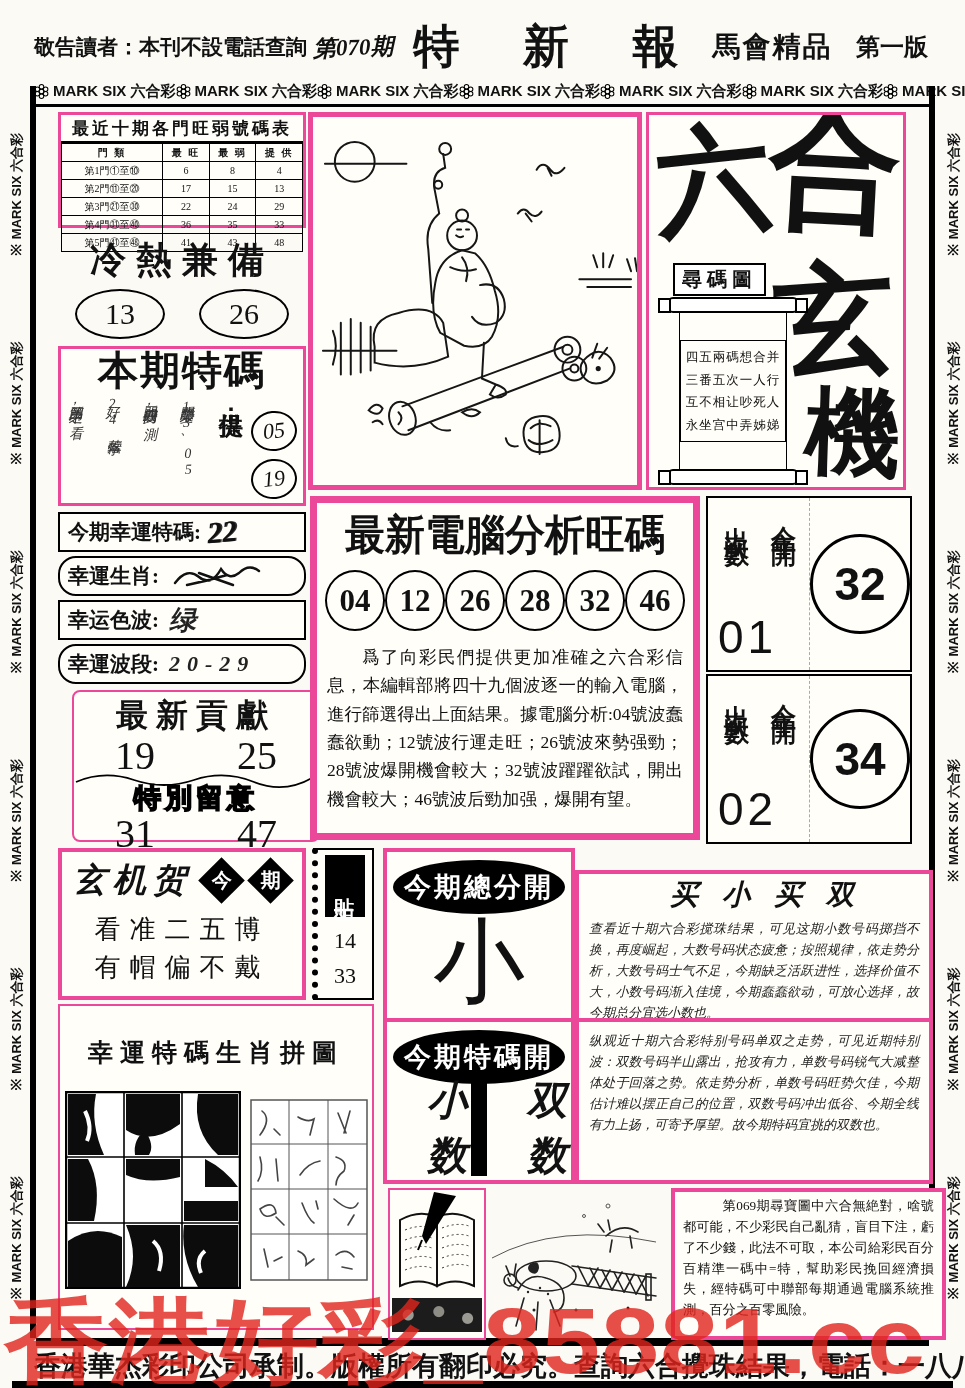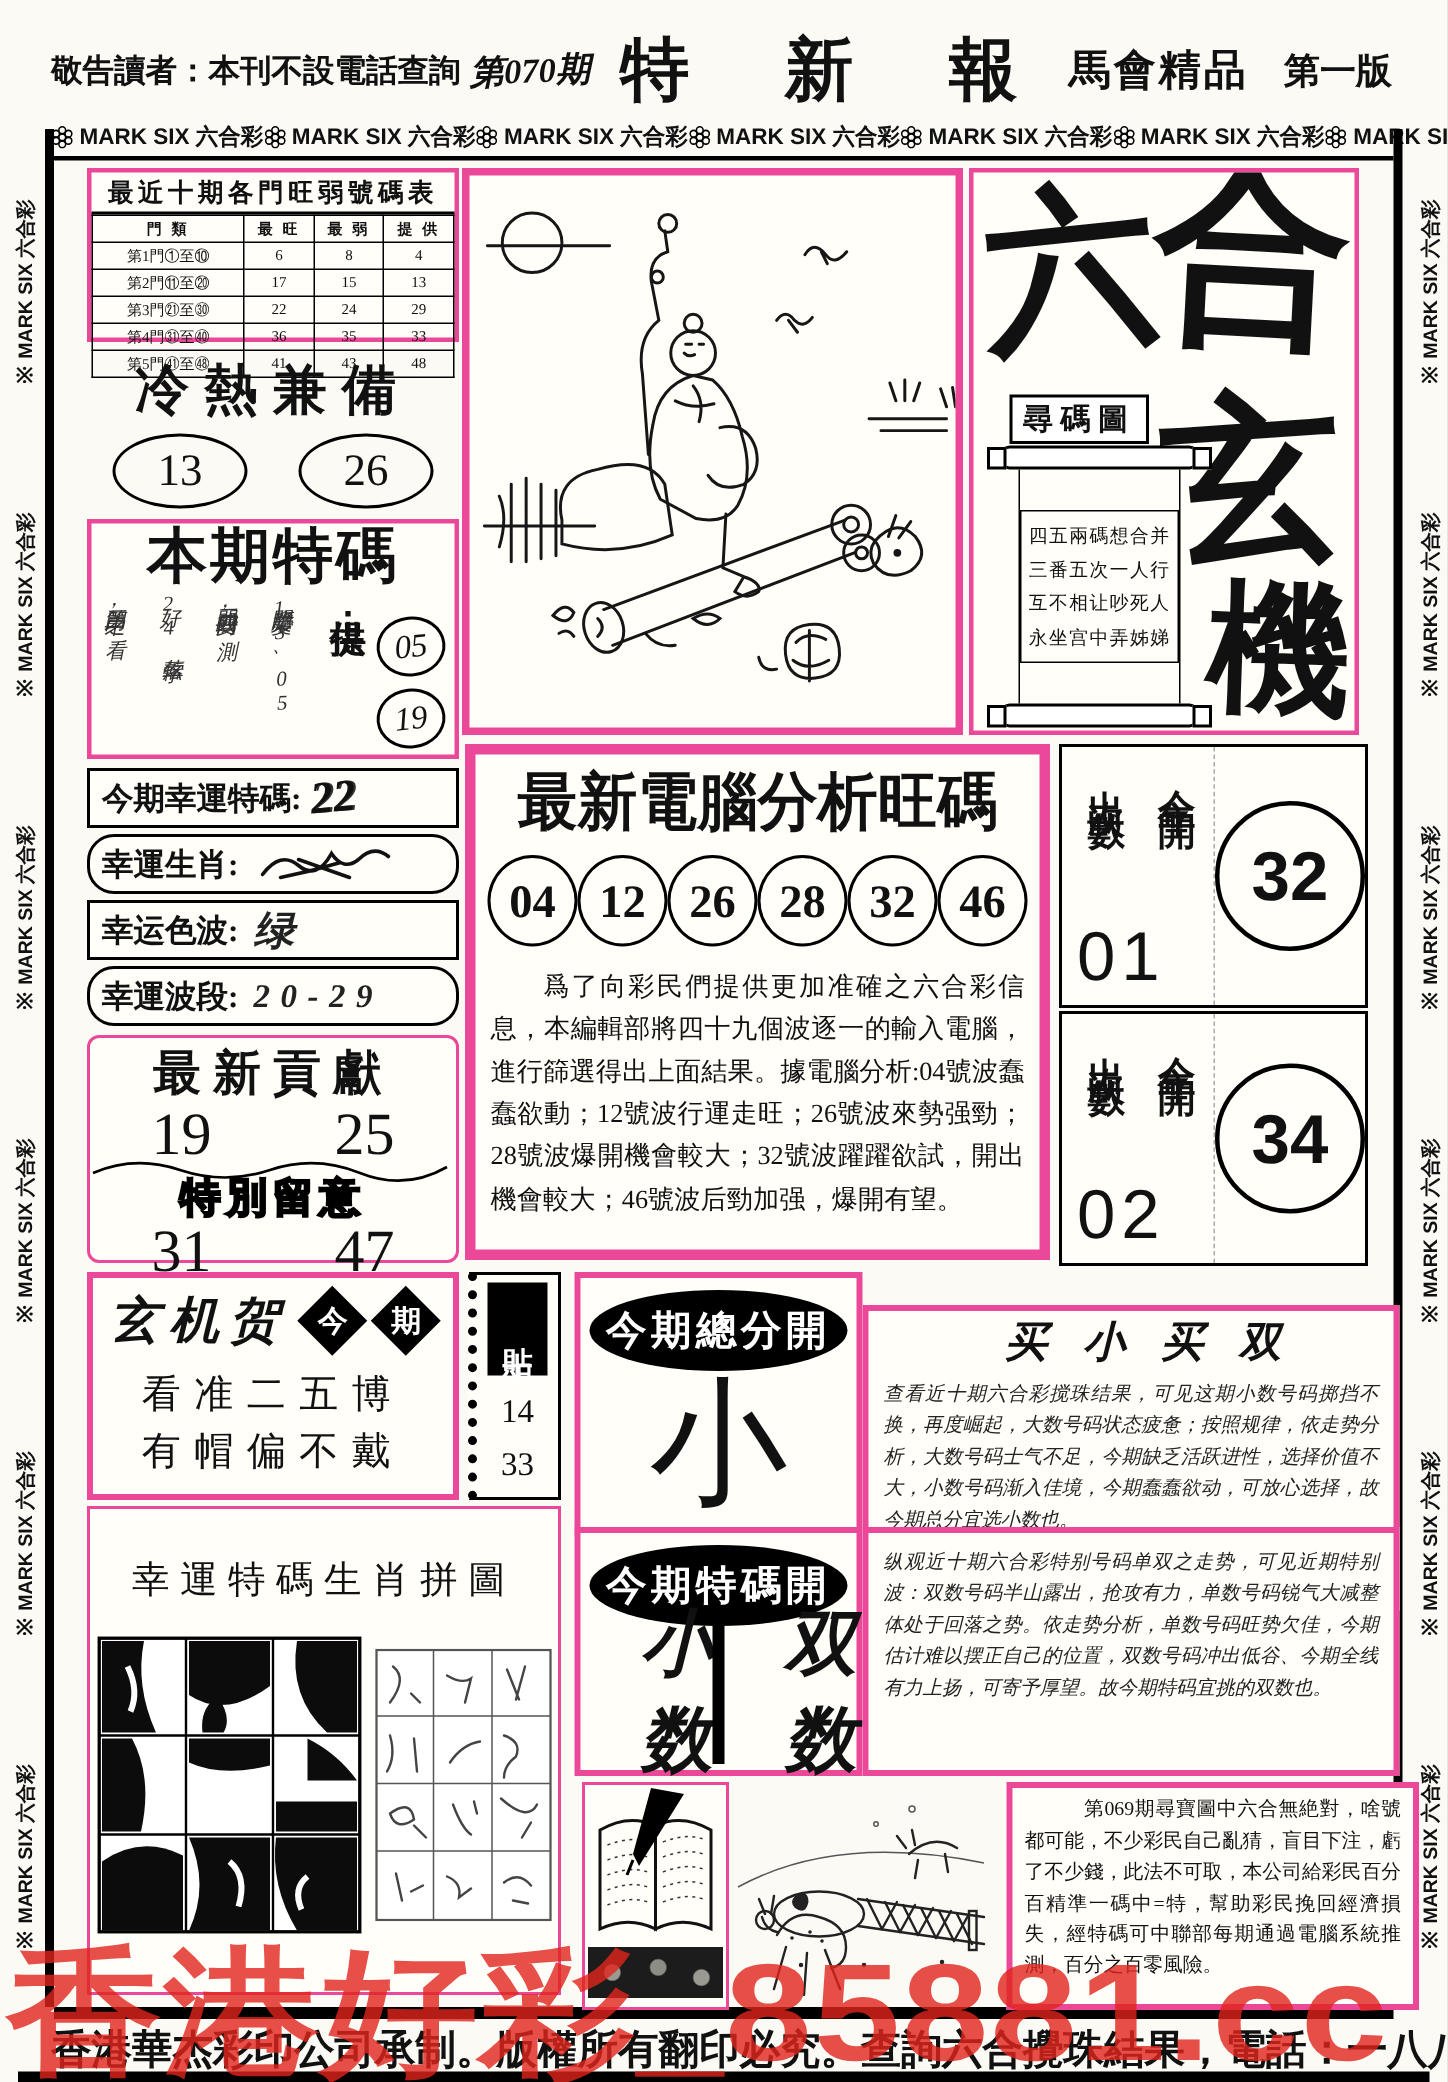--- a/index.html
+++ b/index.html
@@ -63,21 +63,21 @@
   
   .lrow{position:absolute;left:58px;width:248px;height:40px;border:2px solid #000;background:#fffef9;
         display:flex;align-items:center;padding:0 8px;box-sizing:border-box;font-weight:700;font-size:21px;}
   .lrow.round{border-radius:18px;}
   .hand{font-style:italic;font-weight:900;}
   #lr1 .val{font-size:30px;margin-left:6px;transform:rotate(-5deg);text-shadow:1.5px 0 #333;}
   #lr3 .val{font-size:27px;margin-left:10px;color:#222;}
   #lr4 .val{font-size:22px;margin-left:10px;letter-spacing:7px;color:#222;}
 
   
-  #gongxian{left:58px;top:690px;width:248px;height:152px;border-radius:8px;border-width:2.5px;}
+  #gongxian{left:72px;top:690px;width:248px;height:152px;border-radius:8px;border-width:2.5px;}
   #gongxian .g-title{font-size:32px;font-weight:900;letter-spacing:8px;text-align:center;margin-top:2px;}
   #gongxian .nums{display:flex;justify-content:space-around;font-size:40px;line-height:1;margin-top:-2px;}
   #gongxian .wave{display:block;margin-top:-6px;}
   .outline{color:#7f1d1d;-webkit-text-stroke:1.6px #000;text-shadow:0 0 1px #000;}
   #gongxian .notice{font-size:27px;font-weight:900;letter-spacing:4px;text-align:center;margin-top:-10px;}
   #gongxian .nums2{display:flex;justify-content:space-around;font-size:40px;line-height:1;margin-top:-2px;}
 
   
   #xuanji{left:58px;top:848px;width:248px;height:152px;padding:6px 8px;}
   #xuanji .xz-row{display:flex;align-items:center;justify-content:center;gap:8px;}
@@ -90,21 +90,21 @@
   
   #tip{left:312px;top:848px;width:62px;height:152px;border:2px solid #000;border-left:6px dotted #000;
        background:#fffef9;text-align:center;}
   #tip .tiphead{width:40px;height:62px;background:#000;margin:5px auto 6px;display:flex;
                 align-items:center;justify-content:center;}
   #tip .tiphead span{writing-mode:vertical-rl;color:#fff;font-size:20px;font-weight:700;letter-spacing:4px;}
   #tip .tnum{font-size:22px;line-height:1.6;}
 
   
   #puzzle{left:58px;top:1004px;width:316px;height:326px;border-width:2.5px;}
-  #puzzle .p-title{font-size:25px;font-weight:400;letter-spacing:7px;text-align:center;margin-top:30px;}
+  #puzzle .p-title{font-size:25px;font-weight:700;letter-spacing:7px;text-align:center;margin-top:30px;}
   #puzzle .grids{display:flex;justify-content:space-around;align-items:center;margin-top:22px;}
 
   
   #illus{left:308px;top:112px;width:334px;height:378px;border-width:5px;}
 
   
   #xjt{left:646px;top:112px;width:260px;height:378px;border-width:3px;overflow:hidden;}
   #xjt .big{position:absolute;font-weight:900;line-height:0.9;font-family:"Liberation Serif",serif;}
   #xjt .seal{position:absolute;left:24px;top:148px;border:2.5px solid #000;padding:1px 7px;
              font-size:20px;font-weight:700;letter-spacing:5px;background:#fff;}
@@ -139,21 +139,21 @@
 
   
   #zongfen{left:383px;top:848px;width:192px;height:176px;text-align:center;}
   .ellipse{width:172px;height:54px;background:#000;border-radius:50%;color:#fff;display:flex;
            align-items:center;justify-content:center;font-size:27px;font-weight:700;letter-spacing:3px;
            margin:8px auto 0;}
   #zongfen .zval{font-size:92px;line-height:1.05;}
   #tema{left:383px;top:1018px;width:192px;height:166px;}
   #tema .split{display:flex;height:96px;margin-top:-4px;}
   #tema .cell{flex:1;display:flex;align-items:center;justify-content:center;
-              font-size:48px;font-weight:900;font-style:italic;padding-left:40px;}
+              font-size:40px;font-weight:900;font-style:italic;padding-left:40px;}
   #tema .stem{width:16px;background:#000;}
 
   
   #maixiao{left:575px;top:848px;width:358px;height:204px;padding:2px 10px;overflow:hidden;margin-top:22px;}
   #maixiao .m-title{font-size:28px;font-weight:700;font-style:italic;letter-spacing:24px;text-align:center;
        margin-left:40px;white-space:nowrap;}
   .handp{font-size:13px;font-style:italic;color:#222;line-height:1.62;text-align:justify;margin:4px 0 0;}
   .tui{font-size:29px;font-weight:700;text-align:center;margin-top:2px;letter-spacing:2px;}
 
   #tematext{left:575px;top:1018px;width:358px;height:166px;padding:4px 10px;overflow:hidden;}

